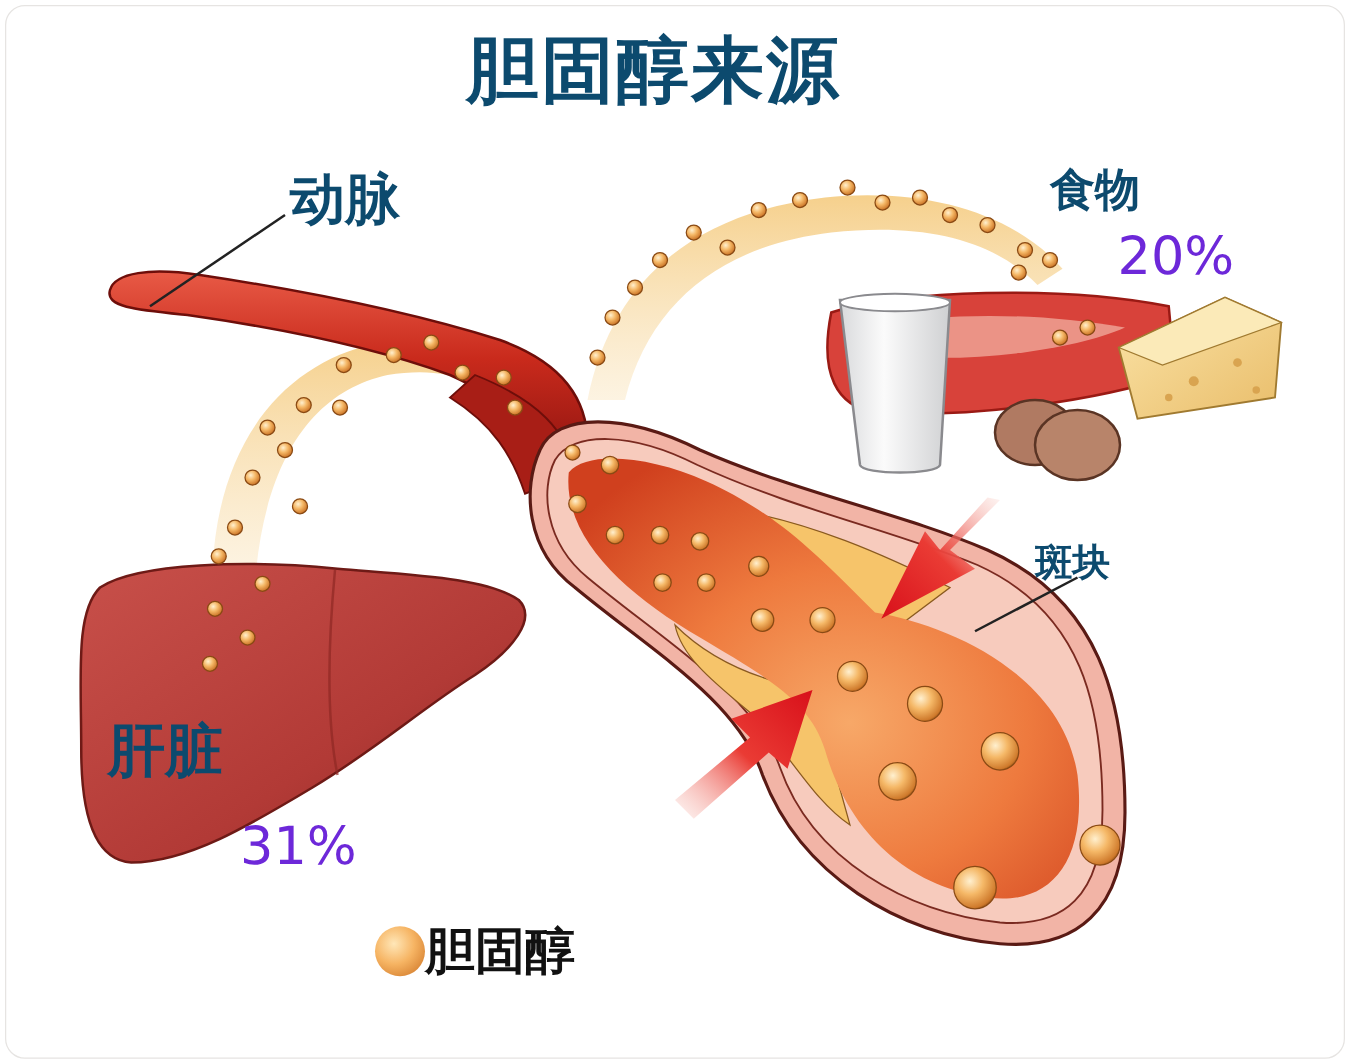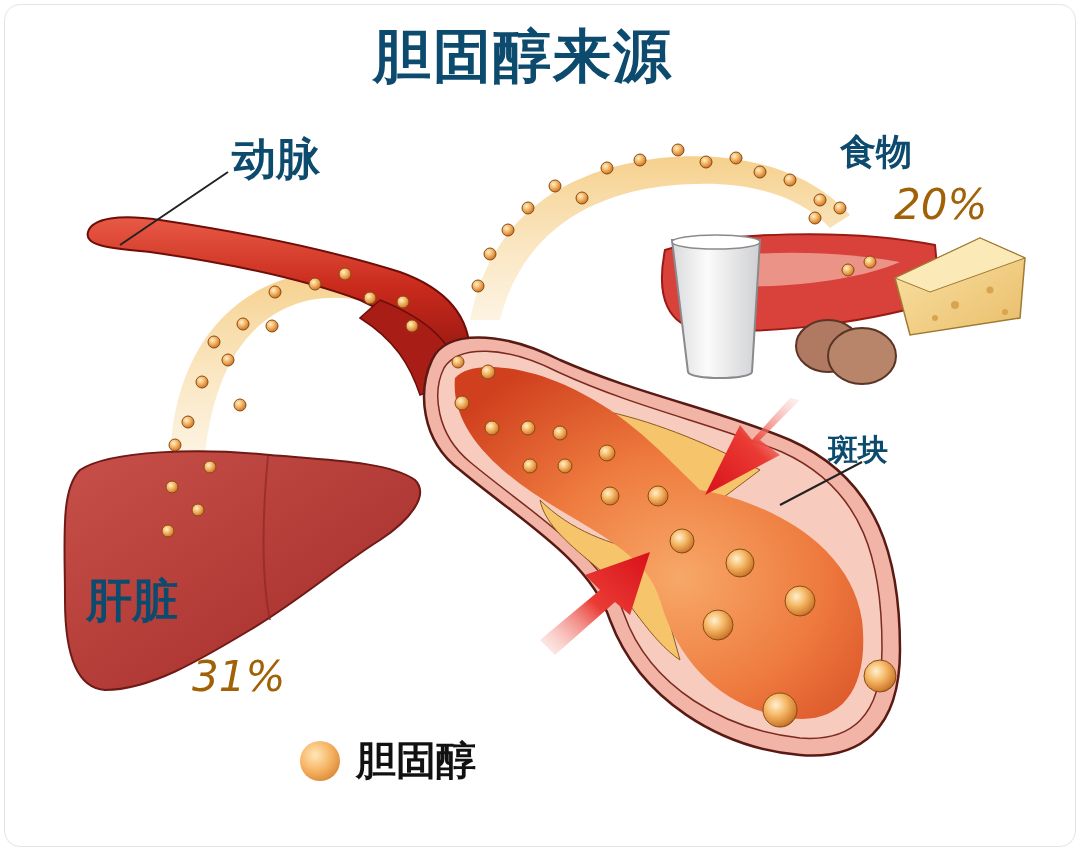--- a/index.html
+++ b/index.html
@@ -5,24 +5,24 @@
   html, body { margin:0; padding:0; background:#ffffff; }
   body { width:1080px; height:851px; position:relative; overflow:hidden; font-family:"DejaVu Serif", serif; }
   .frame { position:absolute; left:4px; top:4px; width:1070px; height:841px; border:1px solid #e6e4e2; border-radius:16px; background:#fff; }
   svg.art { position:absolute; left:0; top:0; }
   .lbl { position:absolute; color:#0c4a6e; font-family:"DejaVu Serif", serif; white-space:nowrap; }
   .title { left:373px; top:18px; font-size:58px; font-weight:bold; letter-spacing:2px; }
   .artery { left:232px; top:130px; font-size:44px; font-weight:bold;font-family:Liberation Mono, monospace; }
   .food { left:840px; top:128px; font-size:36px; font-weight:bold;font-family:Liberation Mono, monospace; }
   .plaque { left:828px; top:430px; font-size:30px; font-weight:bold; }
   .liver { left:86px; top:570px; font-size:46px; font-weight:bold;text-align:center; }
-  .pct { position:absolute; color:#a16207; font-family:"DejaVu Sans", sans-serif; font-size:42px;font-style:italic; }
+  .pct { position:absolute; color:#6d28d9; font-family:"DejaVu Sans", sans-serif; font-size:42px; }
   .pct-food { left:894px; top:180px; }
   .pct-liver { left:192px; top:652px; }
-  .legend { position:absolute; left:300px; top:733px; display:flex; align-items:center; gap:16px; }
+  .legend { position:absolute; left:300px; top:733px; display:flex; align-items:center; gap:0; }
   .legend .dot { width:40px; height:40px; border-radius:50%;
      background:radial-gradient(circle at 38% 35%, #ffe7b8 0%, #f6b463 45%, #d27a2a 90%, #a85a18 100%); }
   .legend .txt { font-size:40px; font-weight:bold; color:#111; }
 </style>
 </head>
 <body>
 
 <div class="frame"></div>
 
 <svg class="art" width="1080" height="851" viewBox="0 0 1080 851">

